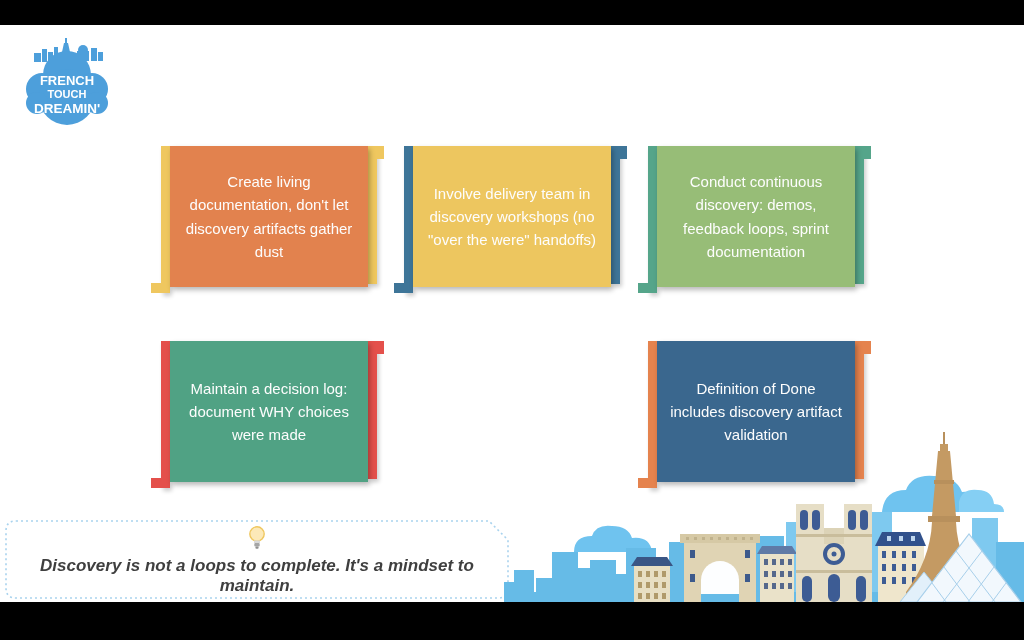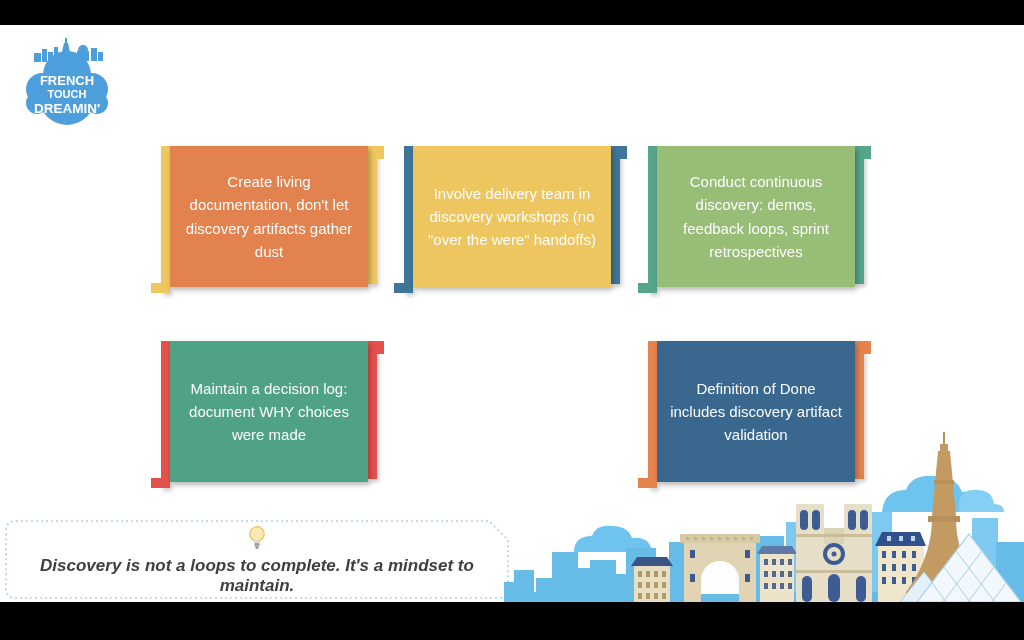--- a/index.html
+++ b/index.html
@@ -102,21 +102,21 @@
     <div class="card-body">Create living documentation, don't let discovery artifacts gather dust</div>
   </div>
   <div class="card r1 c2" style="--body: #EDC65F; --bracket: #3E7598;">
     <div class="bracket-left"></div>
     <div class="bracket-right"></div>
     <div class="card-body">Involve delivery team in discovery workshops (no "over the were" handoffs)</div>
   </div>
   <div class="card r1 c3" style="--body: #97BD77; --bracket: #55A58A;">
     <div class="bracket-left"></div>
     <div class="bracket-right"></div>
-    <div class="card-body">Conduct continuous discovery: demos, feedback loops, sprint retrospectives</div>
+    <div class="card-body">Conduct continuous discovery: demos, feedback loops, sprint documentation</div>
   </div>
   <div class="card r2 c1" style="--body: #50A284; --bracket: #E4504B;">
     <div class="bracket-left"></div>
     <div class="bracket-right"></div>
     <div class="card-body">Maintain a decision log: document WHY choices were made</div>
   </div>
   <div class="card r2 c3" style="--body: #3A678E; --bracket: #E5834E;">
     <div class="bracket-left"></div>
     <div class="bracket-right"></div>
     <div class="card-body">Definition of Done includes discovery artifact validation</div>

